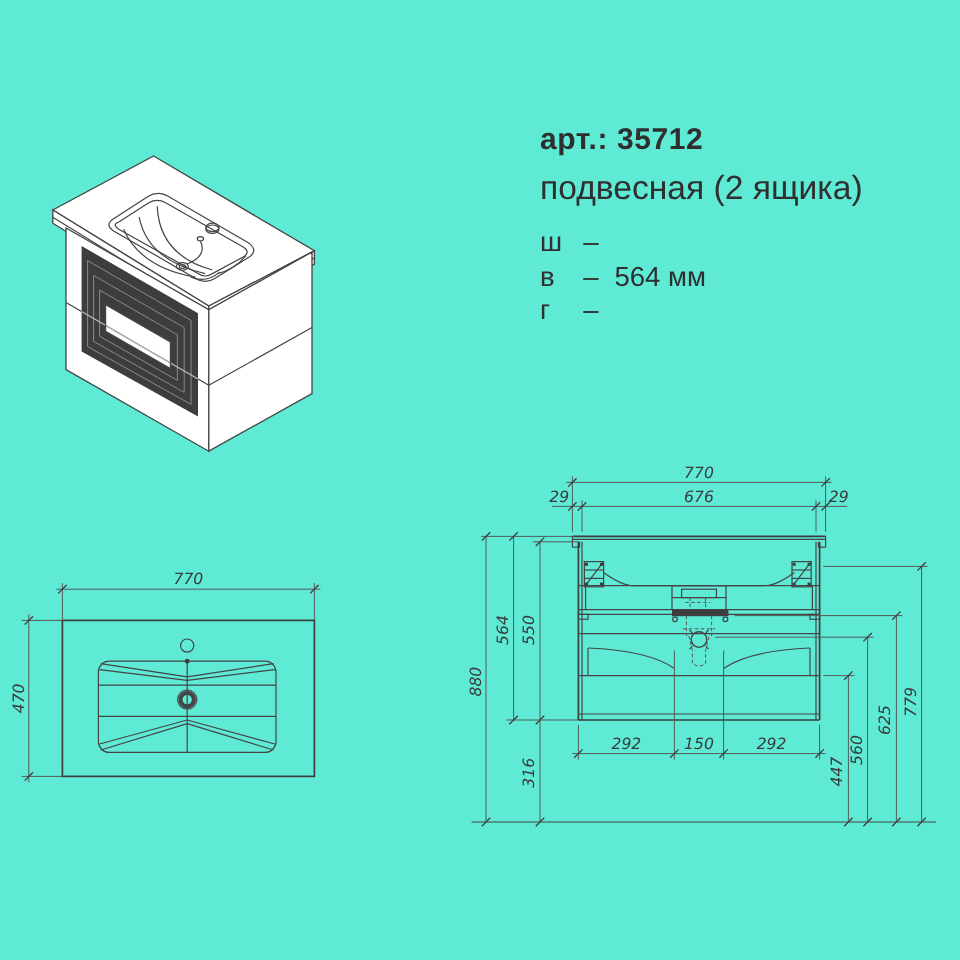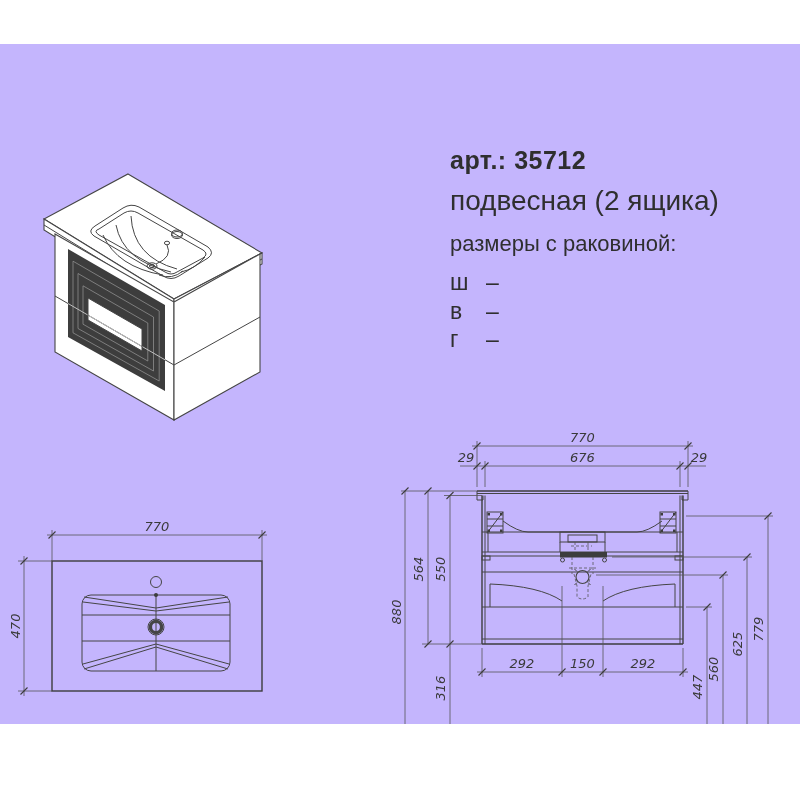--- a/index.html
+++ b/index.html
@@ -1,17 +1,17 @@
 <!DOCTYPE html>
 <html><head>
 <meta charset="utf-8">
 <style>
   html,body{margin:0;padding:0;background:#fff;}
-  .page{position:relative;width:800px;height:680px;background:#c4b5fd;overflow:hidden;
-        font-family:"Liberation Sans",sans-serif;color:#2f2f2f;margin-top:44px;}
+  .page{position:relative;width:800px;height:800px;background:#5eead4;overflow:hidden;
+        font-family:"Liberation Sans",sans-serif;color:#2f2f2f;}
   .spec{position:absolute;left:450px;top:102px;width:345px;}
   .spec .art{font-size:25px;font-weight:600;letter-spacing:.5px;margin:0 0 10px 0;}
   .spec .name{font-size:24px;font-weight:600;letter-spacing:.6px;margin:0 0 3px 0;}
   .spec .sub{font-size:28px;font-weight:400;margin:0 0 14px 0;}
   .spec .head{font-size:22px;font-weight:400;margin:0 0 11px 0;}
   .dimrow{display:grid;grid-template-columns:36px 26px auto;font-size:23px;line-height:28.5px;}
   svg{position:absolute;overflow:visible;}
   .iso{left:25px;top:125px;}
   .tview{left:10px;top:472px;}
   .fview{left:390px;top:385px;}
@@ -26,28 +26,28 @@
   .lt{stroke:#9a9a9a;stroke-width:.7;fill:none;}
 </style>
 </head>
 <body>
 
 <div class="page">
 
   <section class="spec">
     <div class="art"><span>арт.:</span> <span>35712</span></div>
     <div class="sub">подвесная (2 ящика)</div>
-    <div class="head">размеры с раковиной:</div>
     <div class="dimrow">
       <span>ш</span>
         <span>–</span>
     </div>
     <div class="dimrow">
       <span>в</span>
         <span>–</span>
+        <span>564 мм</span>
     </div>
     <div class="dimrow">
       <span>г</span>
         <span>–</span>
     </div>
   </section>
 
   <svg class="iso" width="290" height="270" viewBox="0 0 290 270">
     <g>
       <polygon class="wf" points="103,5 237,84 149,130 19,50"></polygon>

